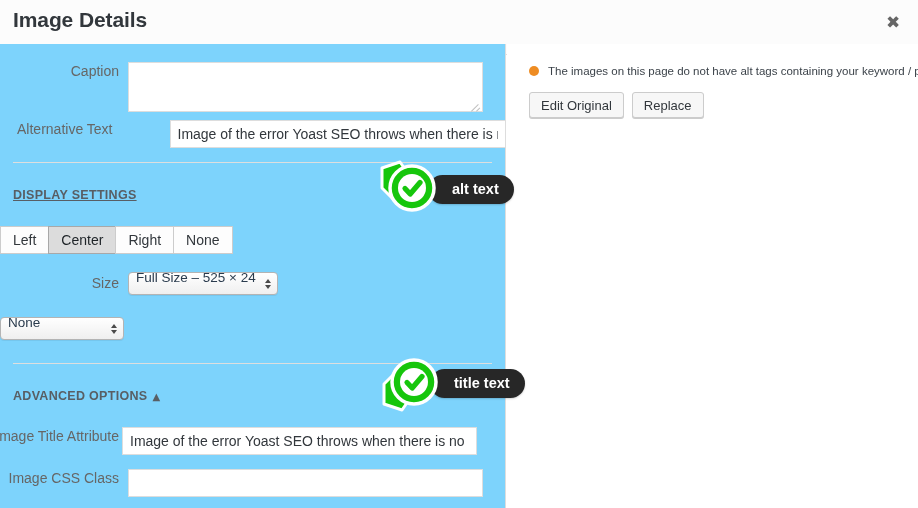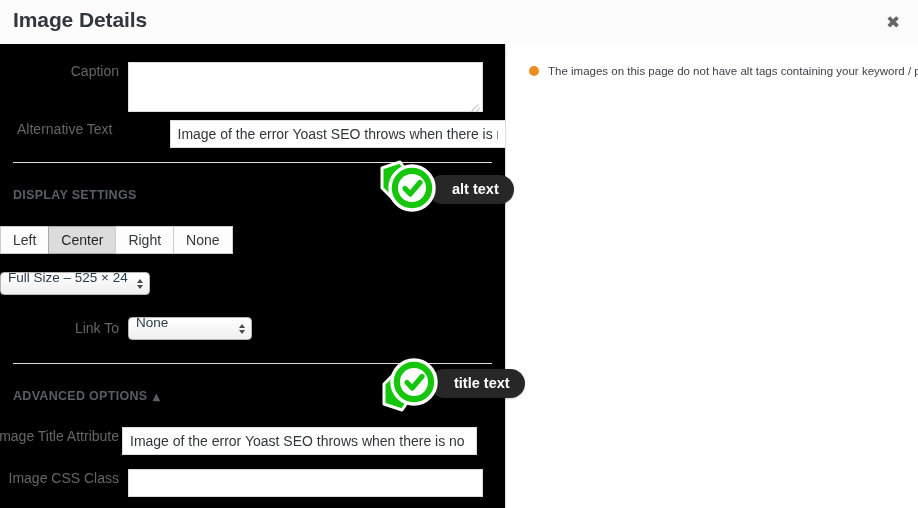--- a/index.html
+++ b/index.html
@@ -50,21 +50,21 @@
     background: transparent;
     border: none;
     font-family: "DejaVu Sans", sans-serif;
   }
 
   
   .left-pane {
     position: absolute;
     left: 0; top: 44px;
     width: 506px; height: 464px;
-    background: #000000;
+    background: #7dd3fc;
     border-right: 1px solid #ddd;
     overflow: hidden;
   }
 
   .field-row {
     position: absolute;
     left: 0;
     width: 506px;
     display: flex;
     align-items: flex-start;
@@ -320,45 +320,45 @@
       </div>
     </div>
 
     <div class="field-row" style="top:76px;gap:48px;">
       <div class="field-label">Alternative Text</div>
       <input class="txt-input" type="text" value="Image of the error Yoast SEO throws when there is no image w" style="">
     </div>
 
     <div class="hr-sep" style="top:118px;"></div>
 
-    <div class="section-heading" style="top:144px;">DISPLAY SETTINGS</div>
+    <div class="section-heading" style="top:144px;text-decoration:underline;">DISPLAY SETTINGS</div>
 
     <div class="field-row" style="top:182px;">
       <div class="btn-group">
         <div class="seg">Left</div>
         <div class="seg active">Center</div>
         <div class="seg">Right</div>
         <div class="seg">None</div>
       </div>
     </div>
 
     <div class="field-row" style="top:228px;">
+      <div class="field-label" style="line-height:23px;">Size</div>
       <div class="sel-wrap">
         <div class="sel" style="width:150px;">
           <span>Full Size – 525 × 24</span>
           <span class="steppers">
             <span class="up"></span>
               <span class="dn"></span>
           </span>
         </div>
       </div>
     </div>
 
     <div class="field-row" style="top:273px;">
-      <div class="field-label" style="line-height:23px;">Link To</div>
       <div class="sel-wrap">
         <div class="sel" style="width:124px;">
           <span>None</span>
           <span class="steppers">
             <span class="up"></span>
               <span class="dn"></span>
           </span>
         </div>
       </div>
     </div>
@@ -378,20 +378,24 @@
       <div class="field-label">Image CSS Class</div>
       <input class="txt-input" type="text" value="" style="">
     </div>
   </div>
 
   <div class="right-pane">
     <div class="seo-note">
       <span class="seo-bullet"></span>
       <span class="seo-text">The images on this page do not have alt tags containing your keyword / phrase.</span>
     </div>
+    <div class="btn-row">
+      <div class="wp-btn">Edit Original</div>
+      <div class="wp-btn">Replace</div>
+    </div>
   </div>
 
   <div class="callout" style="left:380px; top:352px;">
     <div class="badge-wrap">
       <svg width="62" height="62" viewBox="0 0 62 62">
         <path d="M4 52 L4 32 L22 14 L40 32 L22 58 Z" fill="#16c60c" stroke="#ffffff" stroke-width="3" stroke-linejoin="round"></path>
         <circle cx="34" cy="30" r="22" fill="#16c60c" stroke="#ffffff" stroke-width="3.5"></circle>
         <circle cx="34" cy="30" r="14" fill="#ffffff"></circle>
         <path d="M27 30.5 L32.2 36 L42 24.5" fill="none" stroke="#16c60c" stroke-width="5.2" stroke-linecap="round" stroke-linejoin="round"></path>
       </svg>

